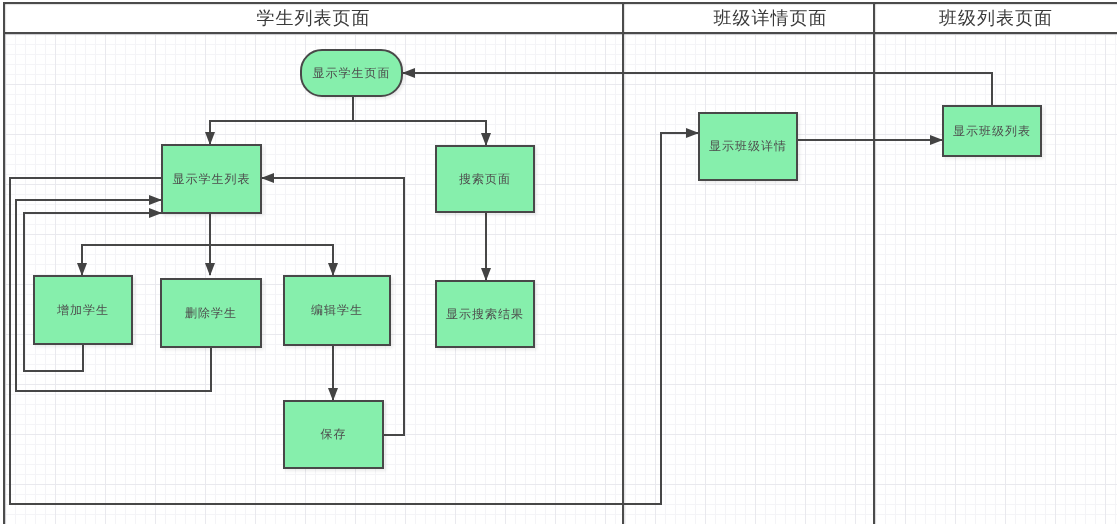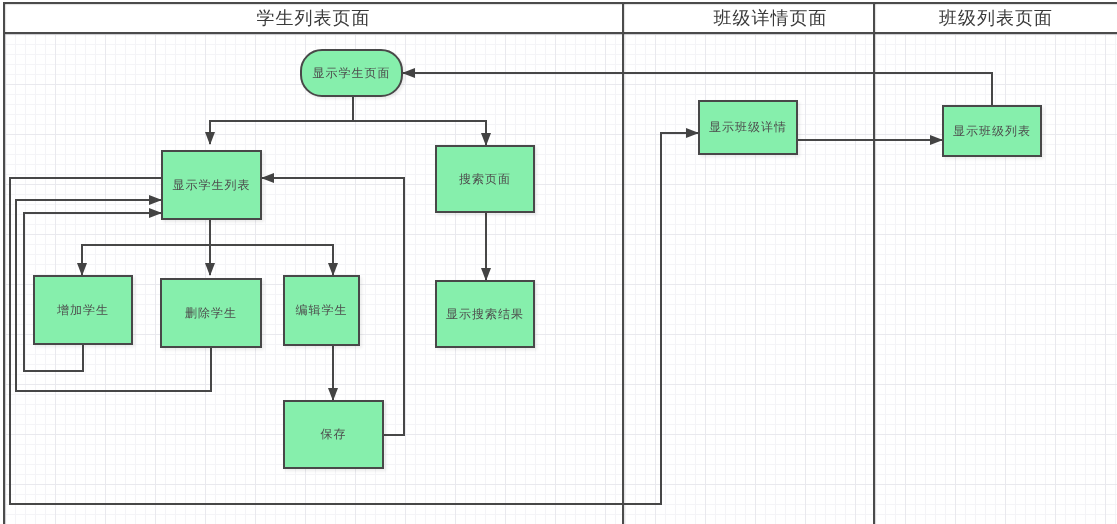--- a/index.html
+++ b/index.html
@@ -80,28 +80,28 @@
     display: flex;
     align-items: center;
     justify-content: center;
     font-size: 12px;
     color: #4d4d4d;
     letter-spacing: 1px;
     box-shadow: 2px 2px 3px rgba(0,0,0,0.08);
     text-align: center;
   }
   #node-start         { left: 300px; top: 49px;  width: 103px; height: 48px; border-radius: 22px; }
-  #node-student-list  { left: 161px; top: 150px; width: 101px; height: 70px; font-family: Liberation Serif, serif; }
+  #node-student-list  { left: 161px; top: 144px; width: 101px; height: 70px; font-family: Liberation Serif, serif; }
   #node-search-page   { left: 435px; top: 145px; width: 100px; height: 68px; }
   #node-add-student   { left: 33px;  top: 275px; width: 100px; height: 70px; }
   #node-delete-student{ left: 160px; top: 278px; width: 102px; height: 70px; }
-  #node-edit-student  { left: 283px; top: 275px; width: 77px; height: 71px; }
+  #node-edit-student  { left: 283px; top: 275px; width: 108px; height: 71px; }
   #node-search-result { left: 435px; top: 280px; width: 100px; height: 68px; }
   #node-save          { left: 283px; top: 400px; width: 101px; height: 69px; text-align: right; }
-  #node-class-detail  { left: 698px; top: 100px; width: 100px; height: 55px; font-family: Liberation Serif, serif; }
+  #node-class-detail  { left: 698px; top: 112px; width: 100px; height: 69px; font-family: Liberation Serif, serif; }
   #node-class-list    { left: 942px; top: 105px; width: 100px; height: 52px; }
 </style>
 </head>
 <body>
 
 <div class="canvas">
 
   <div class="grid"></div>
 
   <div class="hline" id="border-top"></div>

